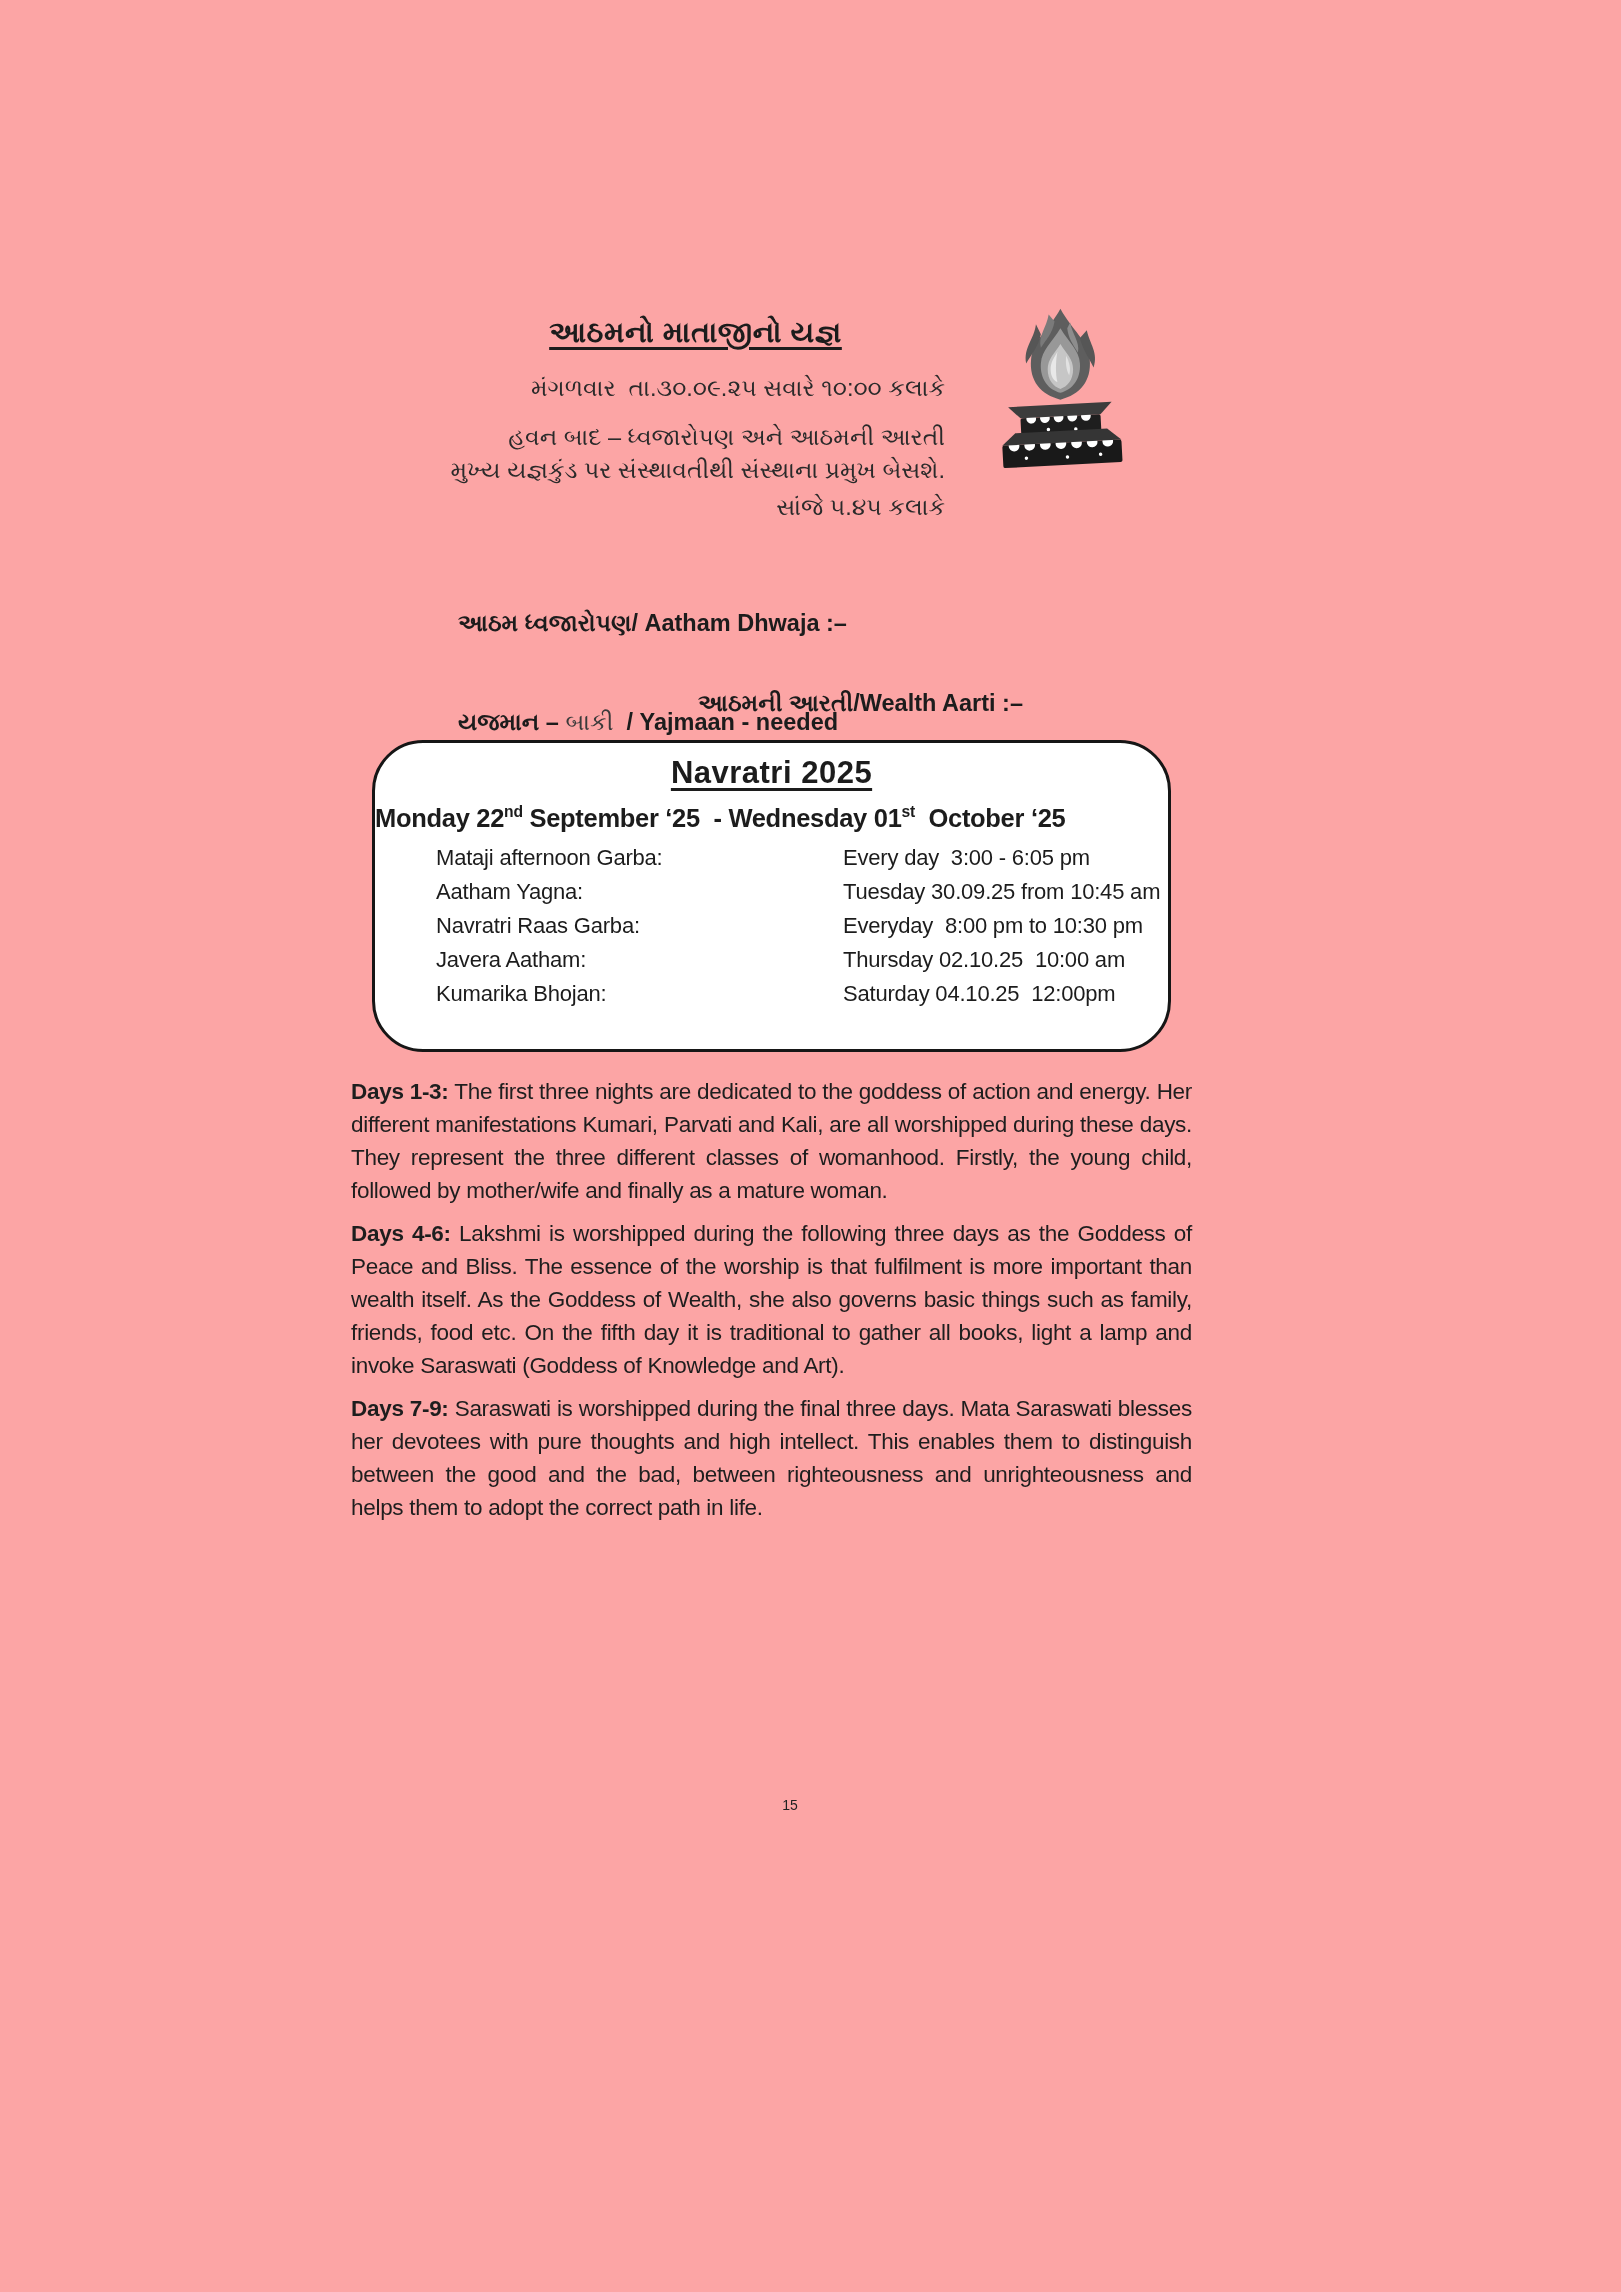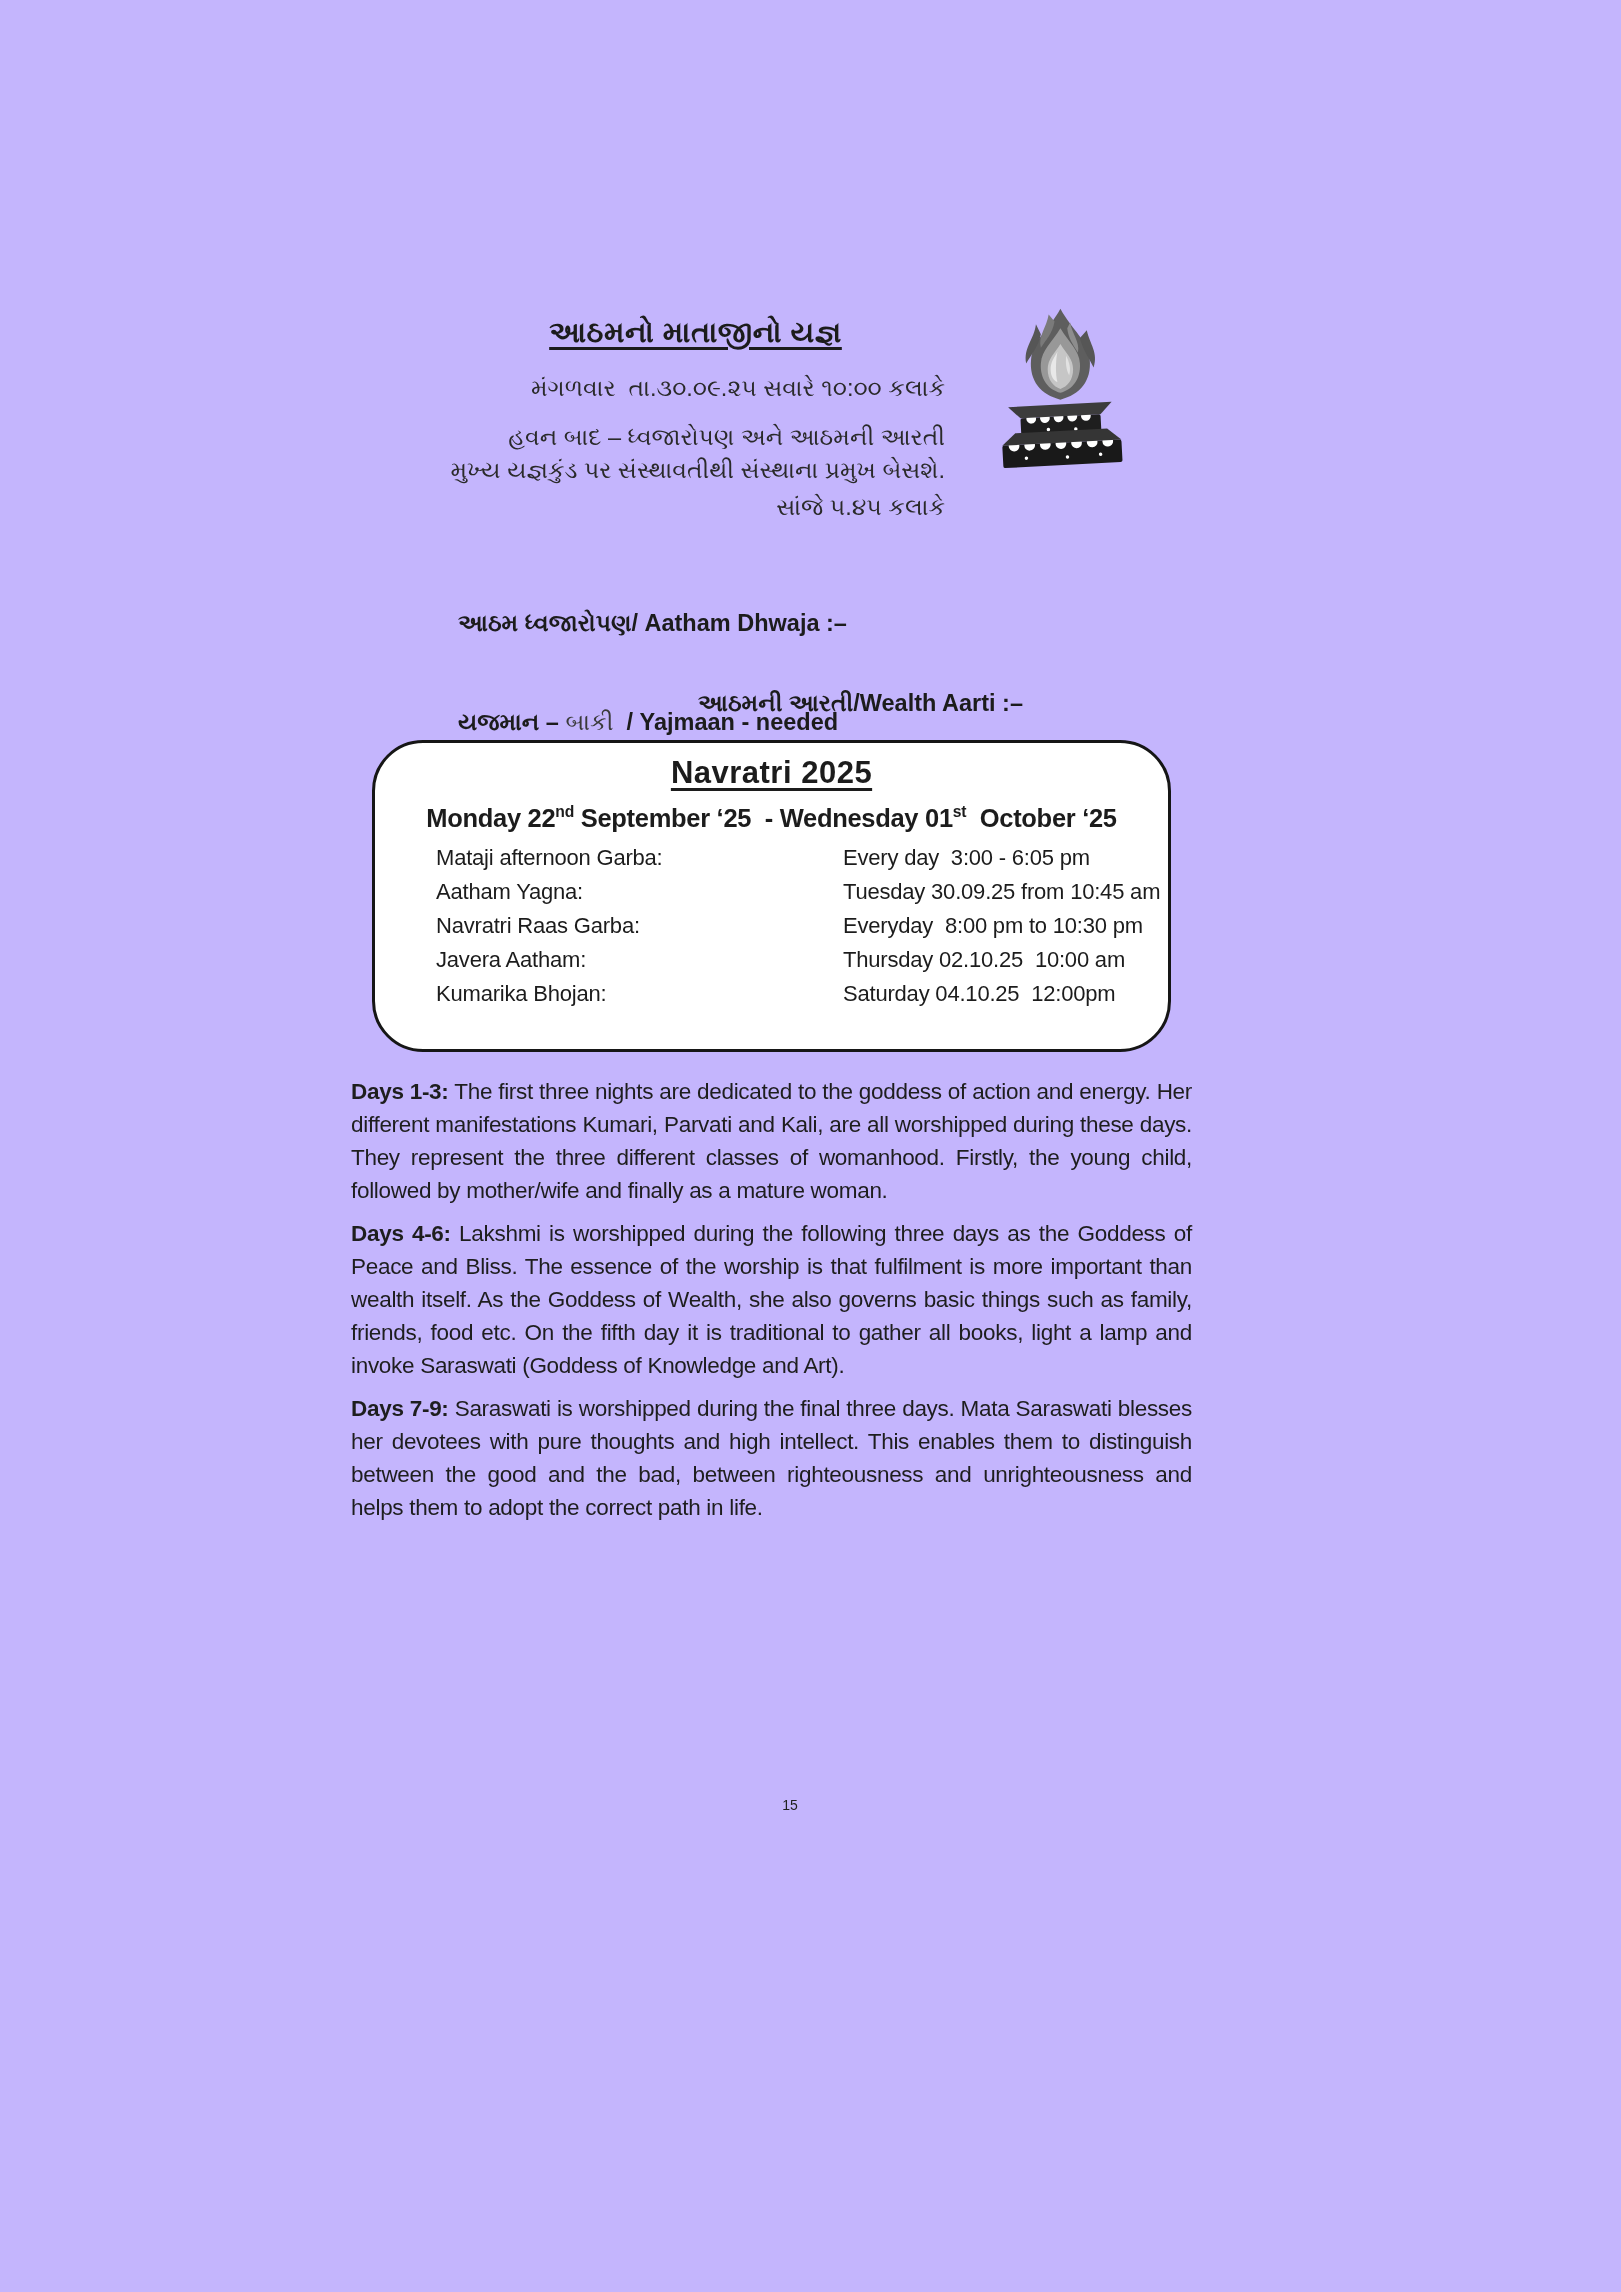--- a/index.html
+++ b/index.html
@@ -4,21 +4,21 @@
 <style>
   * { margin: 0; padding: 0; box-sizing: border-box; }
   html, body { background: #ffffff; }
   body {
     width: 1621px; height: 2293px;
     font-family: "Liberation Sans", "DejaVu Sans", sans-serif;
     color: #1c1c1c;
     position: relative;
     overflow: hidden;
   }
-  .page { position: absolute; inset: 0; background: #c4b5fd; }
+  .page { position: absolute; inset: 0; background: #fca5a5; }
 
   .abs { position: absolute; }
 
   
   .g-heading {
     left: 421px; top: 316px; width: 549px;
     text-align: center;
     font-size: 29px; font-weight: bold;
     text-decoration: underline;
     text-underline-offset: 4.9px;
@@ -66,21 +66,20 @@
     margin-top: 11.8px;
     text-align: center;
     font-size: 31px; font-weight: bold;
     text-decoration: underline;
     text-underline-offset: 4.9px;
     text-decoration-thickness: 2.5px;
     letter-spacing: 0.5px;
   }
   .nbox-dates {
     margin-top: 11.8px;
-    text-align: center;
     font-size: 25.5px; font-weight: bold;
     white-space: pre-wrap;
     letter-spacing: -0.3px;
   }
   .nbox-dates sup { font-size: 15.7px; }
   .sched {
     margin-top: 8.8px;
     padding-left: 61px;
     font-size: 22px;
     letter-spacing: -0.2px;

